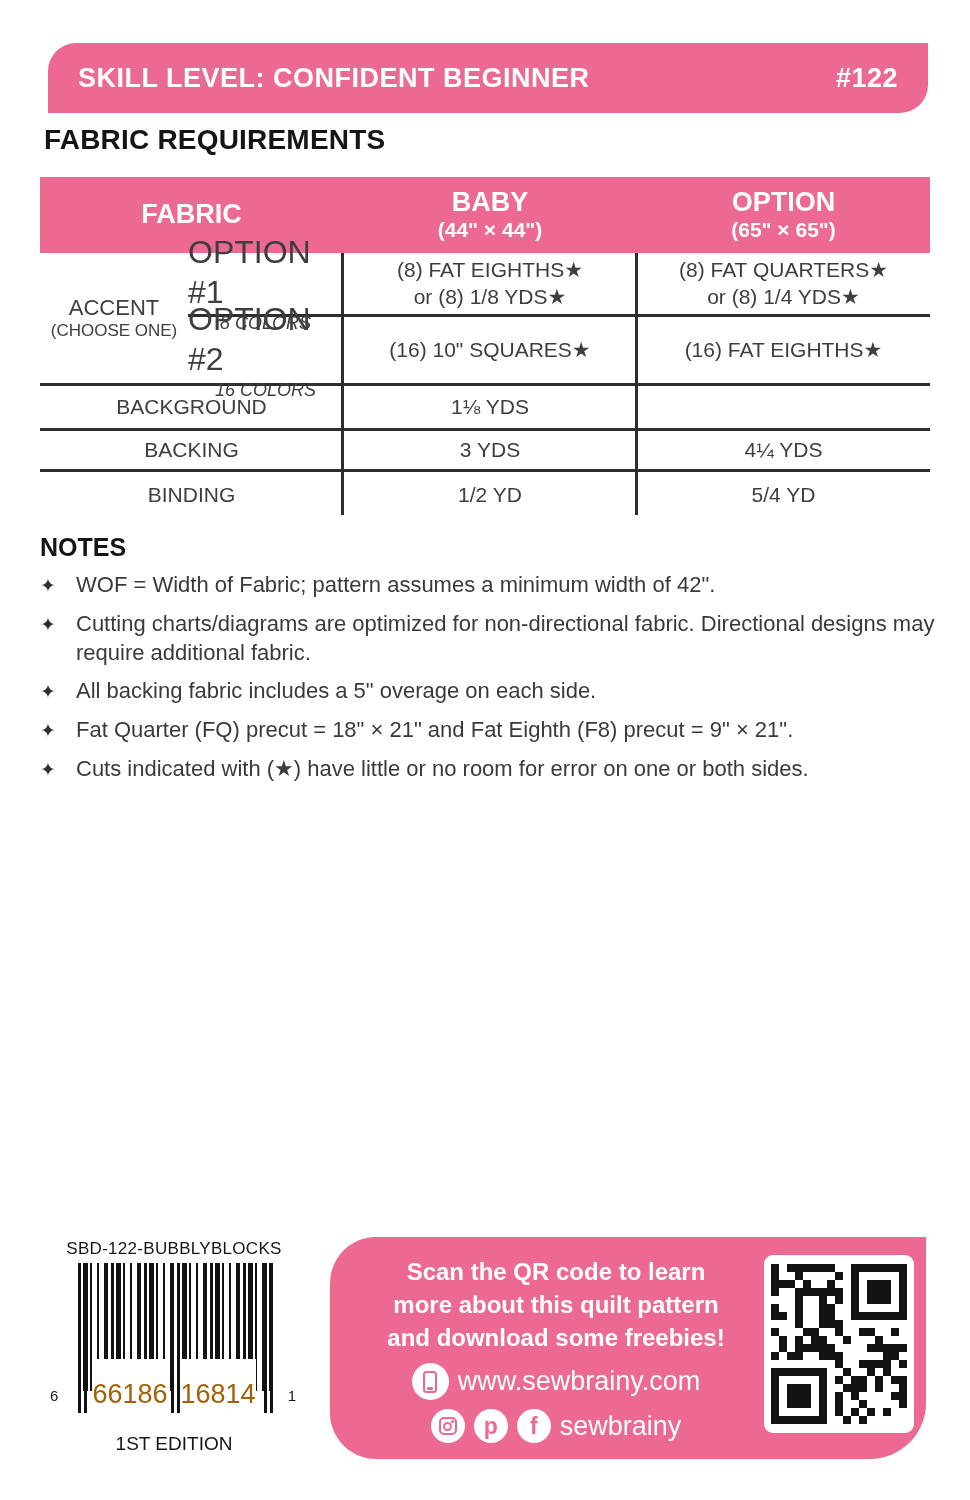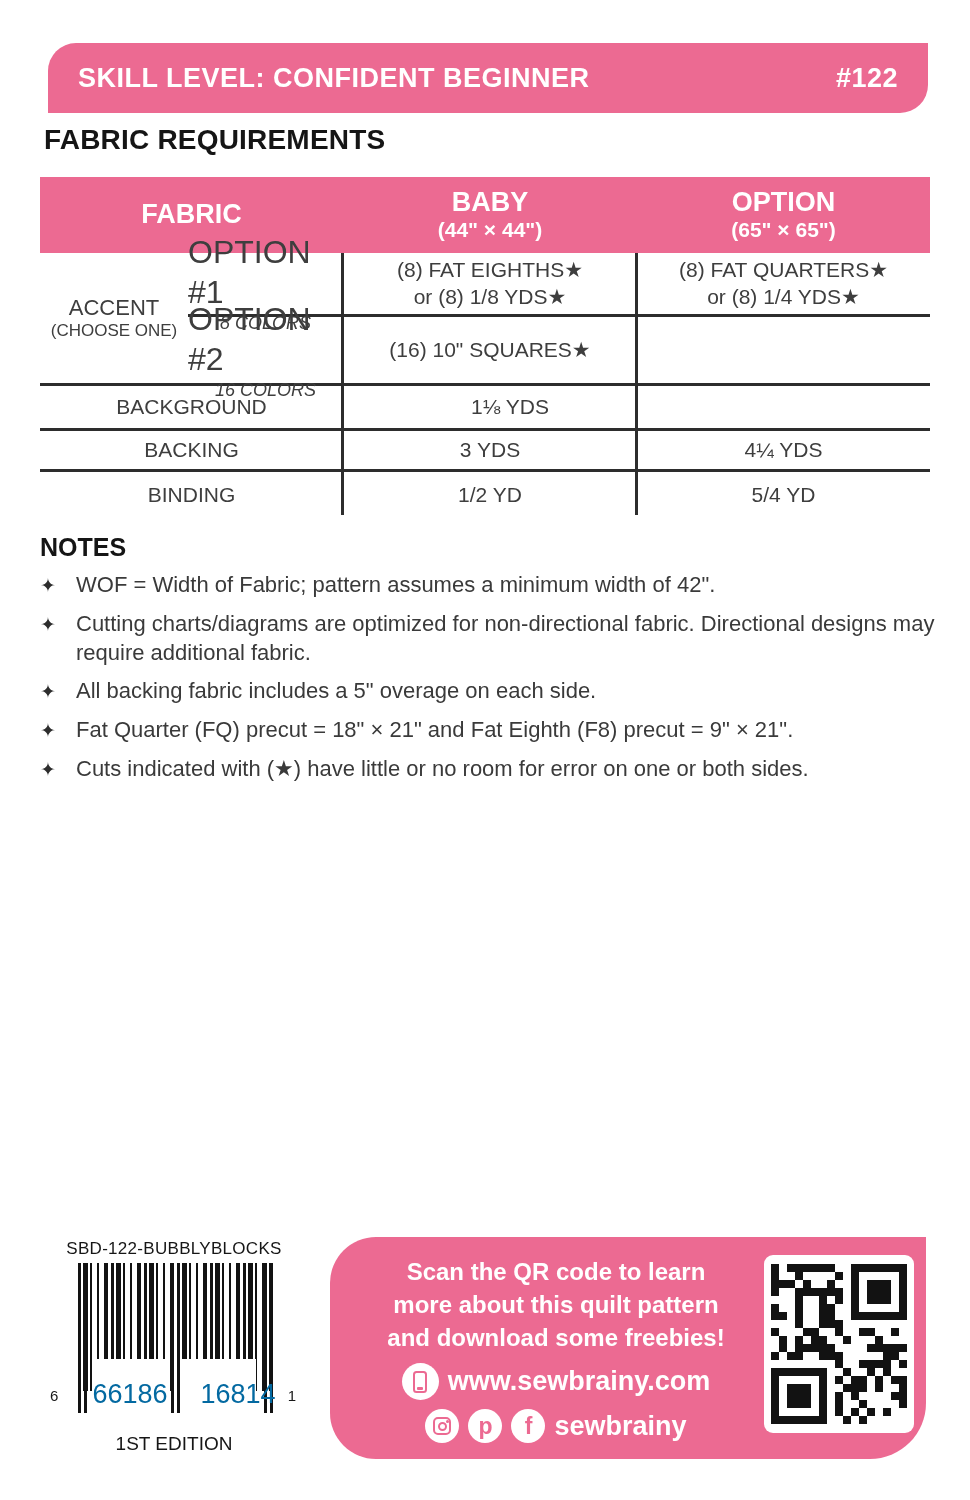--- a/index.html
+++ b/index.html
@@ -31,53 +31,53 @@
   .accent-label { grid-row:1/3; grid-column:1; display:flex; flex-direction:column; align-items:center; justify-content:center; line-height:1.2; }
   .accent-name { font-size:22px; }
   .accent-sub { font-size:17px; }
   .cell { display:flex; flex-direction:column; align-items:center; justify-content:center; line-height:1.25; }
   .sep-b { border-bottom:3px solid var(--line); }
   .opt-name { font-size:32px; }
   .opt-colors { font-size:18px; font-style:italic; }
   .val { font-size:21px; }
   .trow { display:grid; grid-template-columns:303px 294px 293px; align-items:center; text-align:center; font-size:21px; }
   .trow > div { display:flex; align-items:center; justify-content:center; }
-  .r1 { height:45px; border-bottom:3px solid var(--line);gap:20px; }
+  .r1 { height:45px; border-bottom:3px solid var(--line); }
   .r2 { height:41px; border-bottom:3px solid var(--line); }
   .r3 { height:46px; }
 
   
   .notes { position:absolute; left:40px; top:533px; width:895px; color:#3a3a3a; }
   .notes-title { font-size:25px; font-weight:bold; color:#151515; margin-bottom:8px; }
   .note-item { display:flex; margin-bottom:9px; font-size:22px; line-height:29px; }
   .note-bullet { width:36px; flex:0 0 36px; font-size:19px; color:#2d2d2d; padding-top:1px; }
 
   
   .sku { position:absolute; left:40px; top:1239px; width:268px; text-align:center; font-size:17px; color:#161616; letter-spacing:.3px; }
   .barcode { position:absolute; left:68px; top:1263px; width:212px; height:152px; }
   .bc-bars { position:absolute; left:10px; right:10px; top:0; height:128px;
     background:repeating-linear-gradient(90deg,#121212 0 3px,#fff 3px 5px,#121212 5px 10px,#fff 10px 12px,#121212 12px 14px,#fff 14px 19px,#121212 19px 21px,#fff 21px 26px,#121212 26px 30px,#fff 30px 33px); }
   .bc-win { position:absolute; top:96px; height:34px; background:#fff; }
   .w1 { left:24px; width:76px; } .w2 { left:112px; width:76px; }
   .bc-guard { position:absolute; top:0; width:3px; height:150px; background:#121212; }
   .g1{left:10px}.g2{left:16px}.g3{left:103px}.g4{left:109px}.g5{left:196px}.g6{left:202px}
-  .bc-num { position:absolute; top:116px; font-size:27px; color:#0369a1; text-align:center; }
-  .n1 { left:24px; width:76px; } .n2 { left:112px; width:76px;margin-left:20px; }
+  .bc-num { position:absolute; top:116px; font-size:27px; color:#a16207; text-align:center; }
+  .n1 { left:24px; width:76px; } .n2 { left:112px; width:76px; }
   .bc-side { position:absolute; top:124px; font-size:15px; color:#161616; }
   .s-l { left:-18px; } .s-r { right:-16px; }
   .edition { position:absolute; left:40px; top:1433px; width:268px; text-align:center; font-size:19px; color:#161616; }
 
   
   .promo { position:absolute; left:330px; top:1237px; width:596px; height:222px;
     background:var(--pink); border-radius:46px 0 56px 46px; color:#fff; }
   .promo-line { position:absolute; left:16px; width:420px; text-align:center; font-size:24px; font-weight:bold; }
   .pl1{top:21px}.pl2{top:54px}.pl3{top:87px}
   .promo-row { position:absolute; left:16px; width:420px; display:flex; align-items:center; justify-content:center; gap:9px; }
   .row-web { top:126px; } .row-social { top:172px; }
-  .promo-row .txt { font-size:27px; font-weight:bold; }
+  .promo-row .txt { font-size:27px; font-weight:normal; }
   .circle-icon { background:#fff; border-radius:50%; display:flex; align-items:center; justify-content:center; flex:0 0 auto; }
   .c36 { width:37px; height:37px; } .c34 { width:34px; height:34px; }
   .phone-glyph { width:14px; height:22px; border:2.5px solid var(--pink); border-radius:3.5px; position:relative; }
   .phone-glyph::after { content:""; position:absolute; left:50%; transform:translateX(-50%); bottom:1px; width:6px; height:2.5px; background:var(--pink); border-radius:1px; }
   .ig-glyph { width:18px; height:18px; border:2.5px solid var(--pink); border-radius:5px; position:relative; }
   .ig-glyph::before { content:""; position:absolute; inset:2.5px; border:2px solid var(--pink); border-radius:50%; }
   .ig-glyph::after { content:""; position:absolute; top:.5px; right:.5px; width:3px; height:3px; background:var(--pink); border-radius:50%; }
   .letter-glyph { color:var(--pink); font-weight:bold; font-size:23px; line-height:30px; }
 
   
@@ -129,20 +129,21 @@
         </div>
         <div class="cell sep-b val">
           <span>(8) FAT QUARTERS★</span>
           <span>or (8) 1/4 YDS★</span>
         </div>
         <div class="cell">
           <span class="opt-name">OPTION #2</span>
           <span class="opt-colors">16 COLORS</span>
         </div>
         <div class="cell val">(16) 10" SQUARES★</div>
+        <div class="cell val">(16) FAT EIGHTHS★</div>
       </div>
 
       <div class="trow r1">
         <div>BACKGROUND</div>
         <div>1⅛ YDS</div>
       </div>
       <div class="trow r2">
         <div>BACKING</div>
         <div>3 YDS</div>
         <div>4¼ YDS</div>

